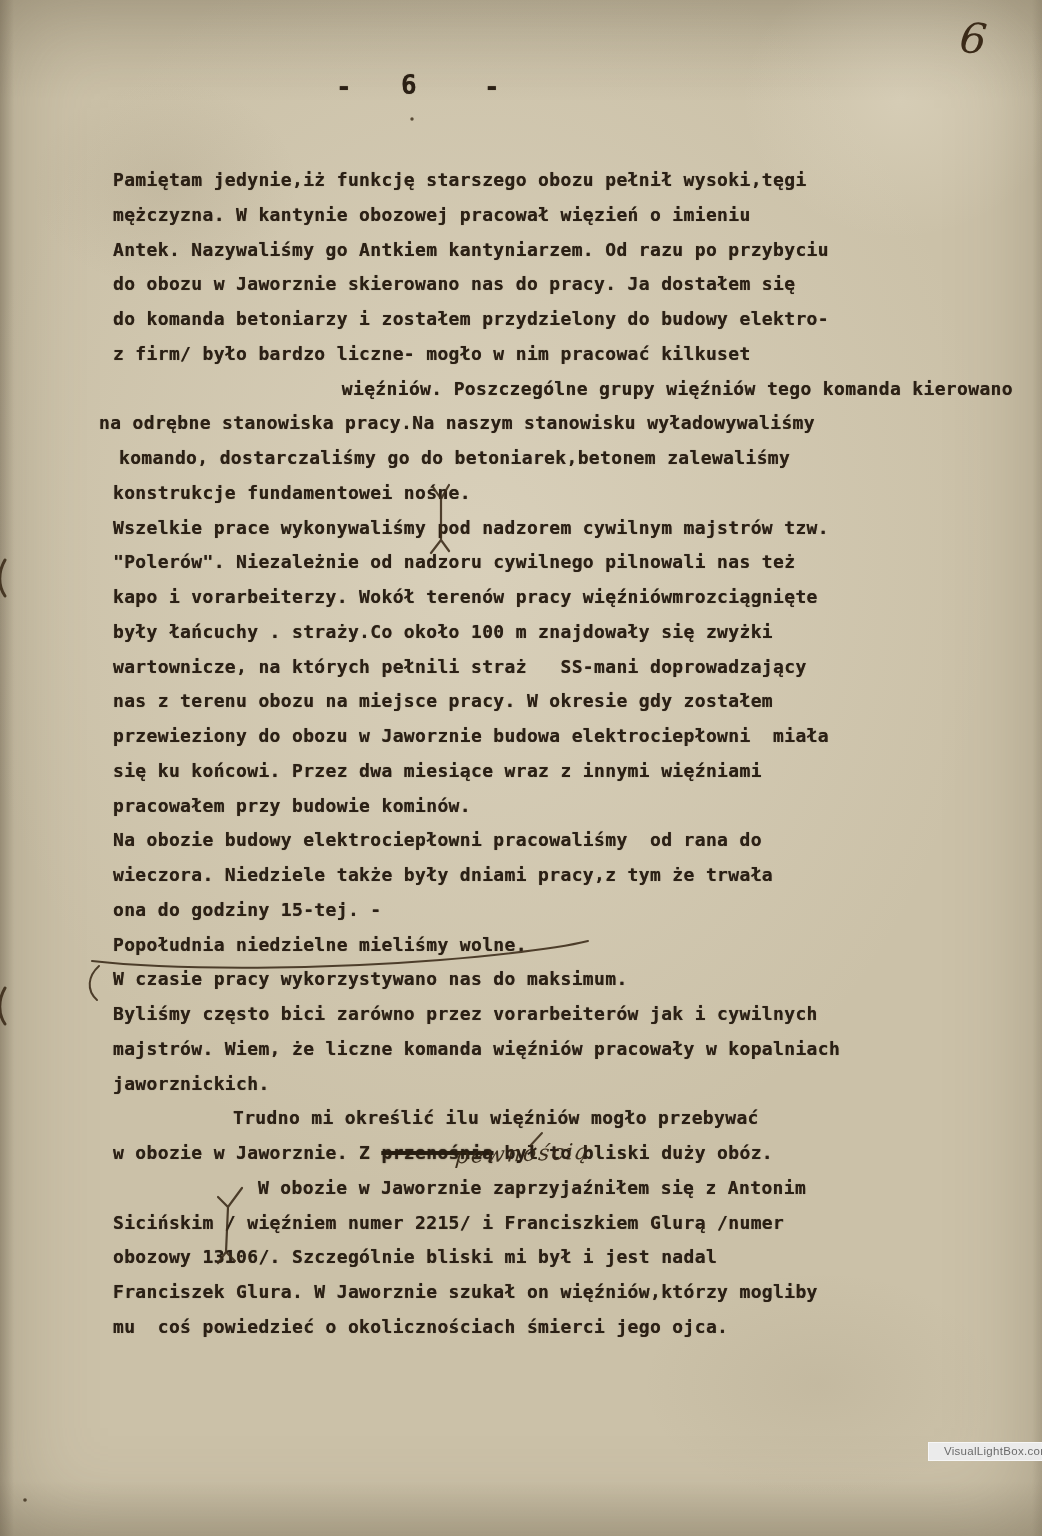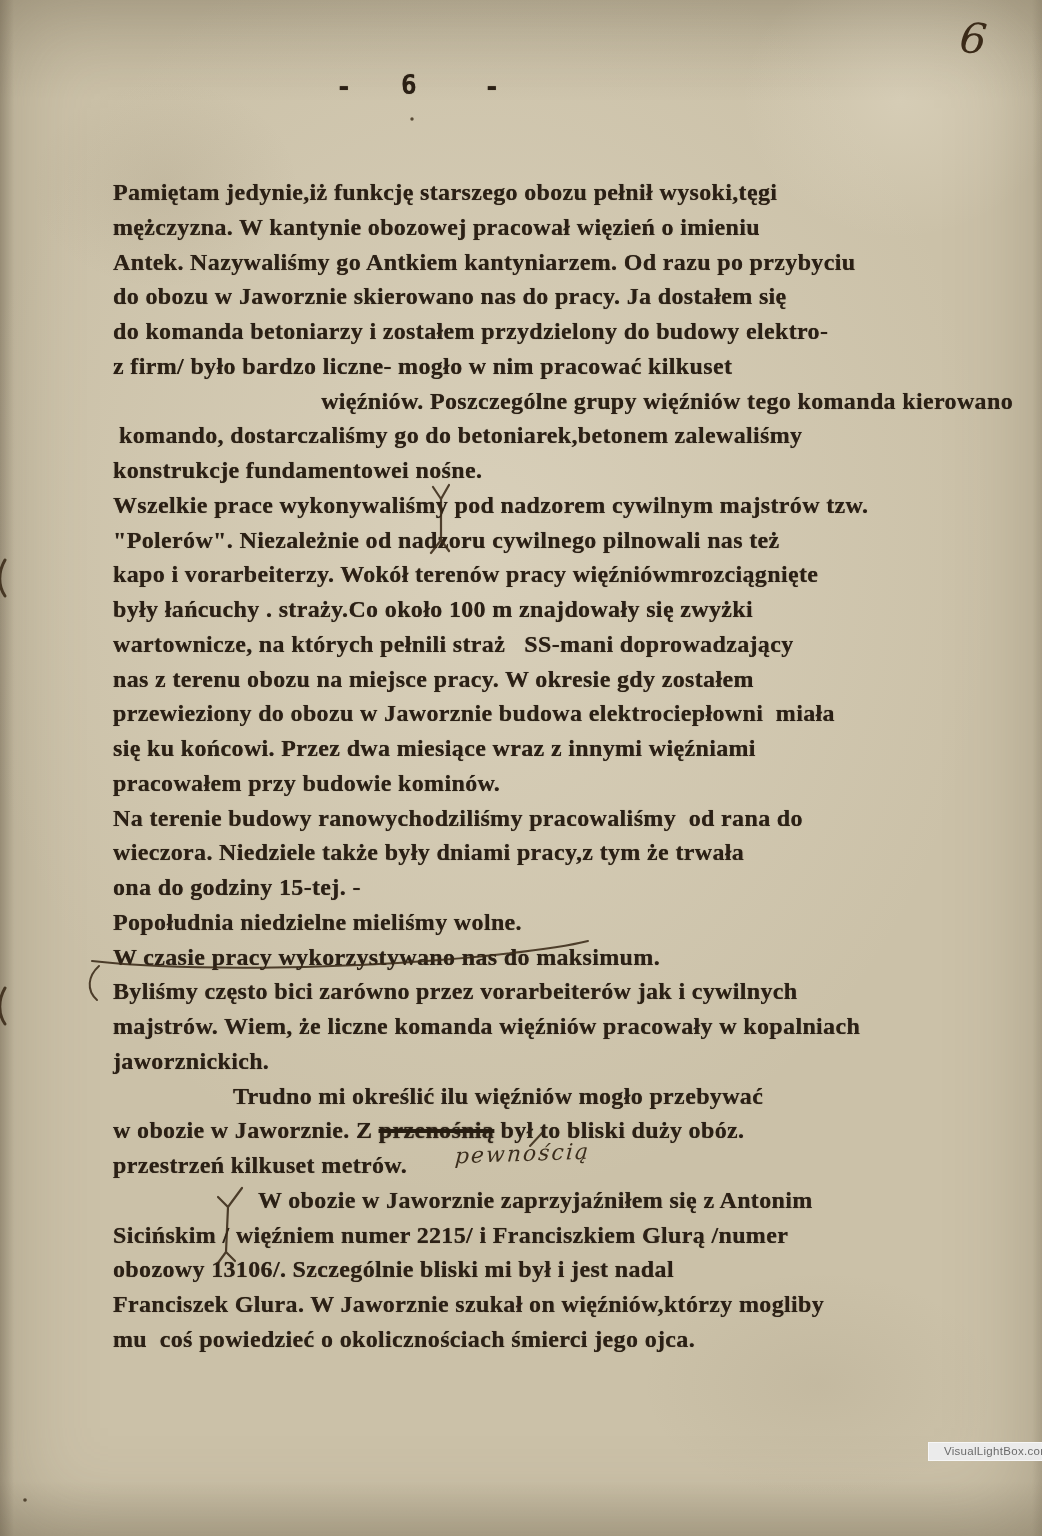--- a/index.html
+++ b/index.html
@@ -25,22 +25,22 @@
     background:radial-gradient(ellipse at center, rgba(238,231,213,0.30), rgba(238,231,213,0) 70%); }
 
   .typed { color:#2b2015; font-weight:bold; text-shadow:0 0 0.7px rgba(43,32,21,0.75); }
 
   .header-dash { position:absolute; font-size:26px; }
   .header-dash.left  { left:336px; top:72px; }
   .header-dash.right { left:484px; top:72px; }
   .header-number { position:absolute; left:401px; top:70px; font-size:26px; }
 
   .body-text {
-    position:absolute; left:113px; top:175px; width:900px;
-    font-size:24px; letter-spacing:0.35px;font-family:Liberation Serif, serif;
+    position:absolute; left:113px; top:163px; width:900px;
+    font-size:18px; letter-spacing:0.35px;
   }
   .line { line-height:34.75px; height:34.75px; white-space:pre; }
   .strike {
     text-decoration: line-through;
     text-decoration-thickness: 3.5px;
     text-decoration-color: rgba(38,28,16,0.92);
     text-shadow:0 0 1.4px rgba(40,30,18,0.85);
   }
 
   .hw { color:#3a2a18; font-family:"DejaVu Serif", serif; font-style:italic; }
@@ -78,42 +78,42 @@
   <div class="hw hw-corner-number">6</div>
 
   <div class="typed body-text">
       <div class="line">Pamiętam jedynie,iż funkcję starszego obozu pełnił wysoki,tęgi</div>
       <div class="line">mężczyzna. W kantynie obozowej pracował więzień o imieniu</div>
       <div class="line">Antek. Nazywaliśmy go Antkiem kantyniarzem. Od razu po przybyciu</div>
       <div class="line">do obozu w Jaworznie skierowano nas do pracy. Ja dostałem się</div>
       <div class="line">do komanda betoniarzy i zostałem przydzielony do budowy elektro-</div>
       <div class="line">z firm/ było bardzo liczne- mogło w nim pracować kilkuset</div>
       <div class="line" style="margin-left: 14px; text-align: right;">więźniów. Poszczególne grupy więźniów tego komanda kierowano</div>
+      <div class="line" style="margin-left: -14px;">na odrębne stanowiska pracy.Na naszym stanowisku wyładowywaliśmy</div>
       <div class="line" style="margin-left: 6px;">komando, dostarczaliśmy go do betoniarek,betonem zalewaliśmy</div>
       <div class="line">konstrukcje fundamentowei nośne.</div>
       <div class="line">Wszelkie prace wykonywaliśmy pod nadzorem cywilnym majstrów tzw.</div>
       <div class="line">"Polerów". Niezależnie od nadzoru cywilnego pilnowali nas też</div>
       <div class="line">kapo i vorarbeiterzy. Wokół terenów pracy więźniówmrozciągnięte</div>
       <div class="line">były łańcuchy . straży.Co około 100 m znajdowały się zwyżki</div>
       <div class="line">wartownicze, na których pełnili straż   SS-mani doprowadzający</div>
       <div class="line">nas z terenu obozu na miejsce pracy. W okresie gdy zostałem</div>
       <div class="line">przewieziony do obozu w Jaworznie budowa elektrociepłowni  miała</div>
       <div class="line">się ku końcowi. Przez dwa miesiące wraz z innymi więźniami</div>
       <div class="line">pracowałem przy budowie kominów.</div>
-      <div class="line">Na terenie budowy ranowychodziliśmy pracowaliśmy  od rana do</div>
+      <div class="line">Na obozie budowy elektrociepłowni pracowaliśmy  od rana do</div>
       <div class="line">wieczora. Niedziele także były dniami pracy,z tym że trwała</div>
       <div class="line">ona do godziny 15-tej. -</div>
       <div class="line">Popołudnia niedzielne mieliśmy wolne.</div>
       <div class="line">W czasie pracy wykorzystywano nas do maksimum.</div>
       <div class="line">Byliśmy często bici zarówno przez vorarbeiterów jak i cywilnych</div>
       <div class="line">majstrów. Wiem, że liczne komanda więźniów pracowały w kopalniach</div>
       <div class="line">jaworznickich.</div>
       <div class="line" style="margin-left: 120px;">Trudno mi określić ilu więźniów mogło przebywać</div>
       <div class="line"><span>w obozie w Jaworznie. Z </span><span class="strike">przenośnią</span><span> był to bliski duży obóz.</span></div>
-      <div class="line">przestrzeń kilkuset metrów.</div>
       <div class="line" style="margin-left: 145px;">W obozie w Jaworznie zaprzyjaźniłem się z Antonim</div>
       <div class="line">Sicińskim / więźniem numer 2215/ i Franciszkiem Glurą /numer</div>
       <div class="line">obozowy 13106/. Szczególnie bliski mi był i jest nadal</div>
       <div class="line">Franciszek Glura. W Jaworznie szukał on więźniów,którzy mogliby</div>
       <div class="line">mu  coś powiedzieć o okolicznościach śmierci jego ojca.</div>
     </div>
 
   <div class="hw hw-inserted-word">pewnością</div>
 
   <svg class="marks" width="1042" height="1536" viewBox="0 0 1042 1536">

